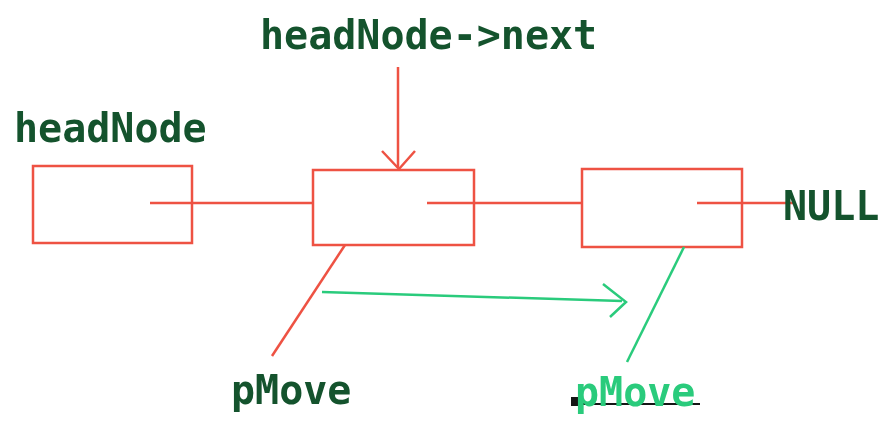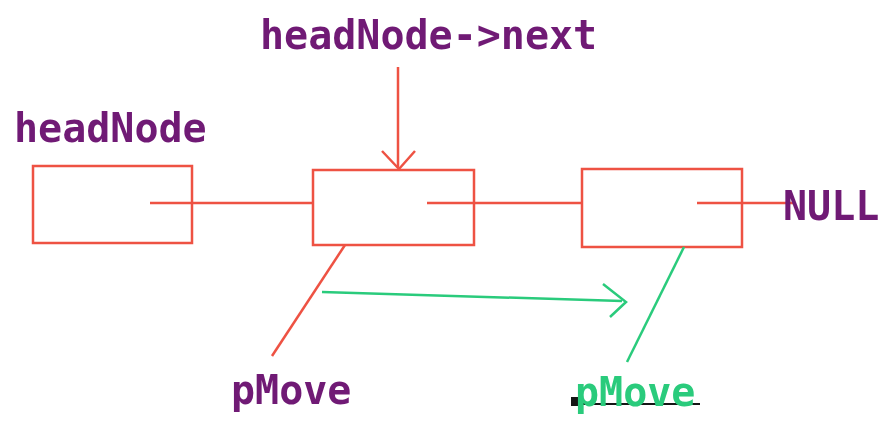--- a/index.html
+++ b/index.html
@@ -23,21 +23,21 @@
     height: 423px;
   }
   .label {
     position: absolute;
     font-weight: bold;
     font-size: 40px;
     line-height: 1;
     white-space: nowrap;
     letter-spacing: 0;
   }
-  .label.blue  { color: #701a75; text-align: right; }
+  .label.blue  { color: #14532d; text-align: right; }
   .label.green { color: #2acb7c; }
 </style>
 </head>
 <body>
 
 <div class="stage">
 
   <svg class="shapes" viewBox="0 0 888 423" xmlns="http://www.w3.org/2000/svg">
 
     <rect x="33" y="166" width="159" height="77" fill="none" stroke="#ee5243" stroke-width="2.5"></rect>

